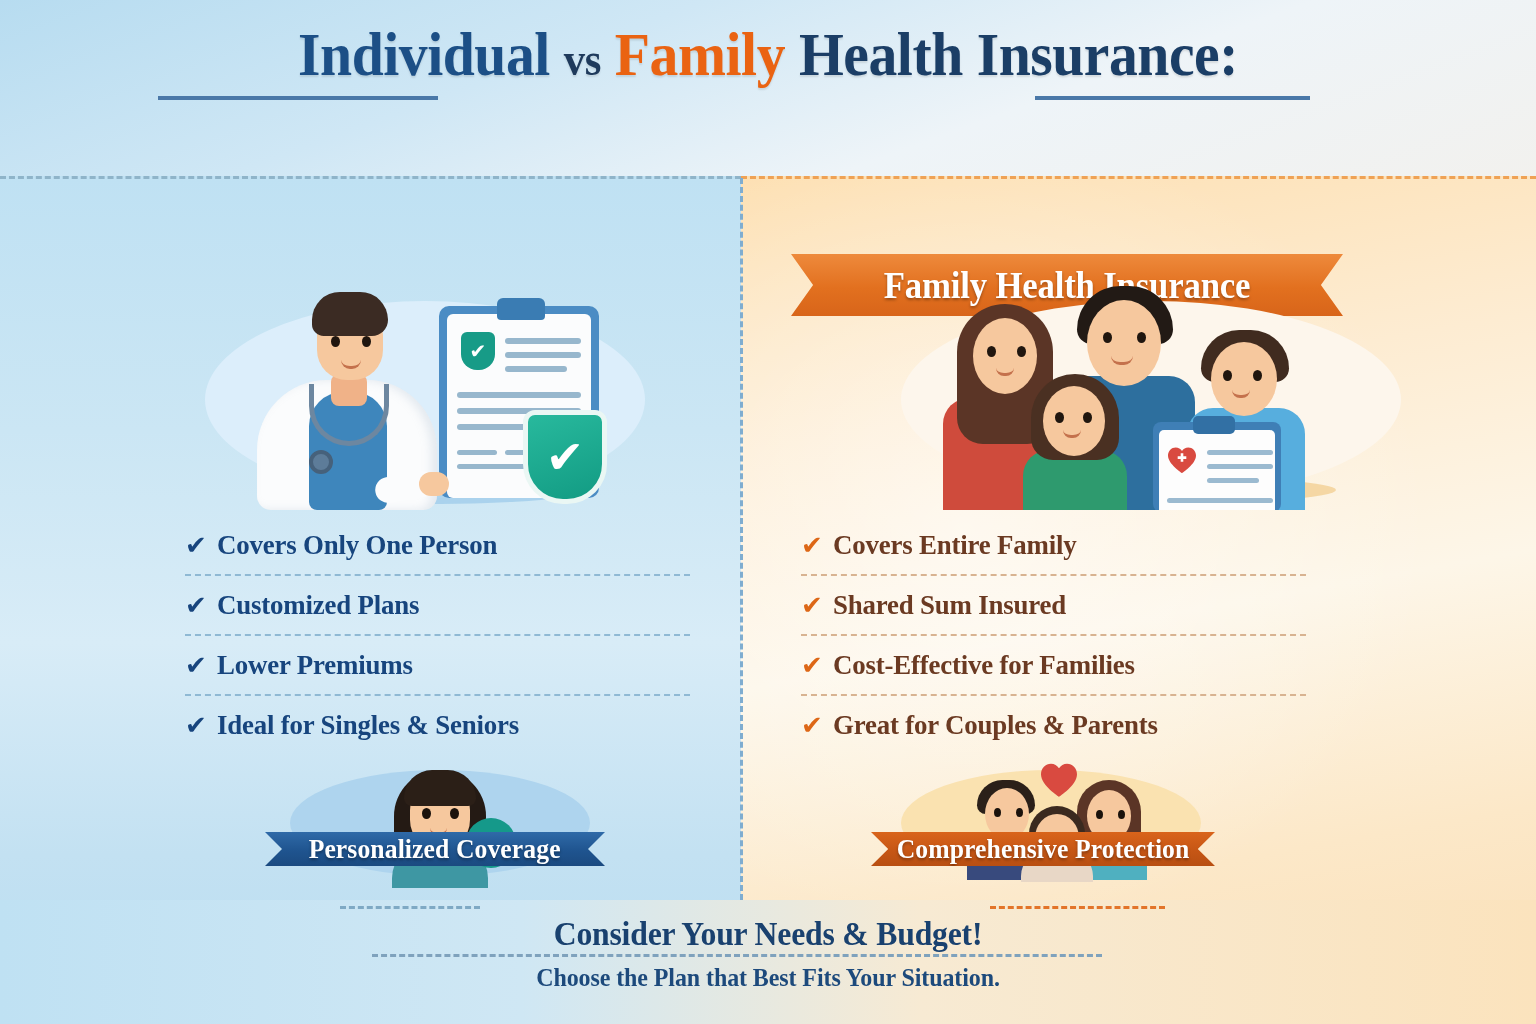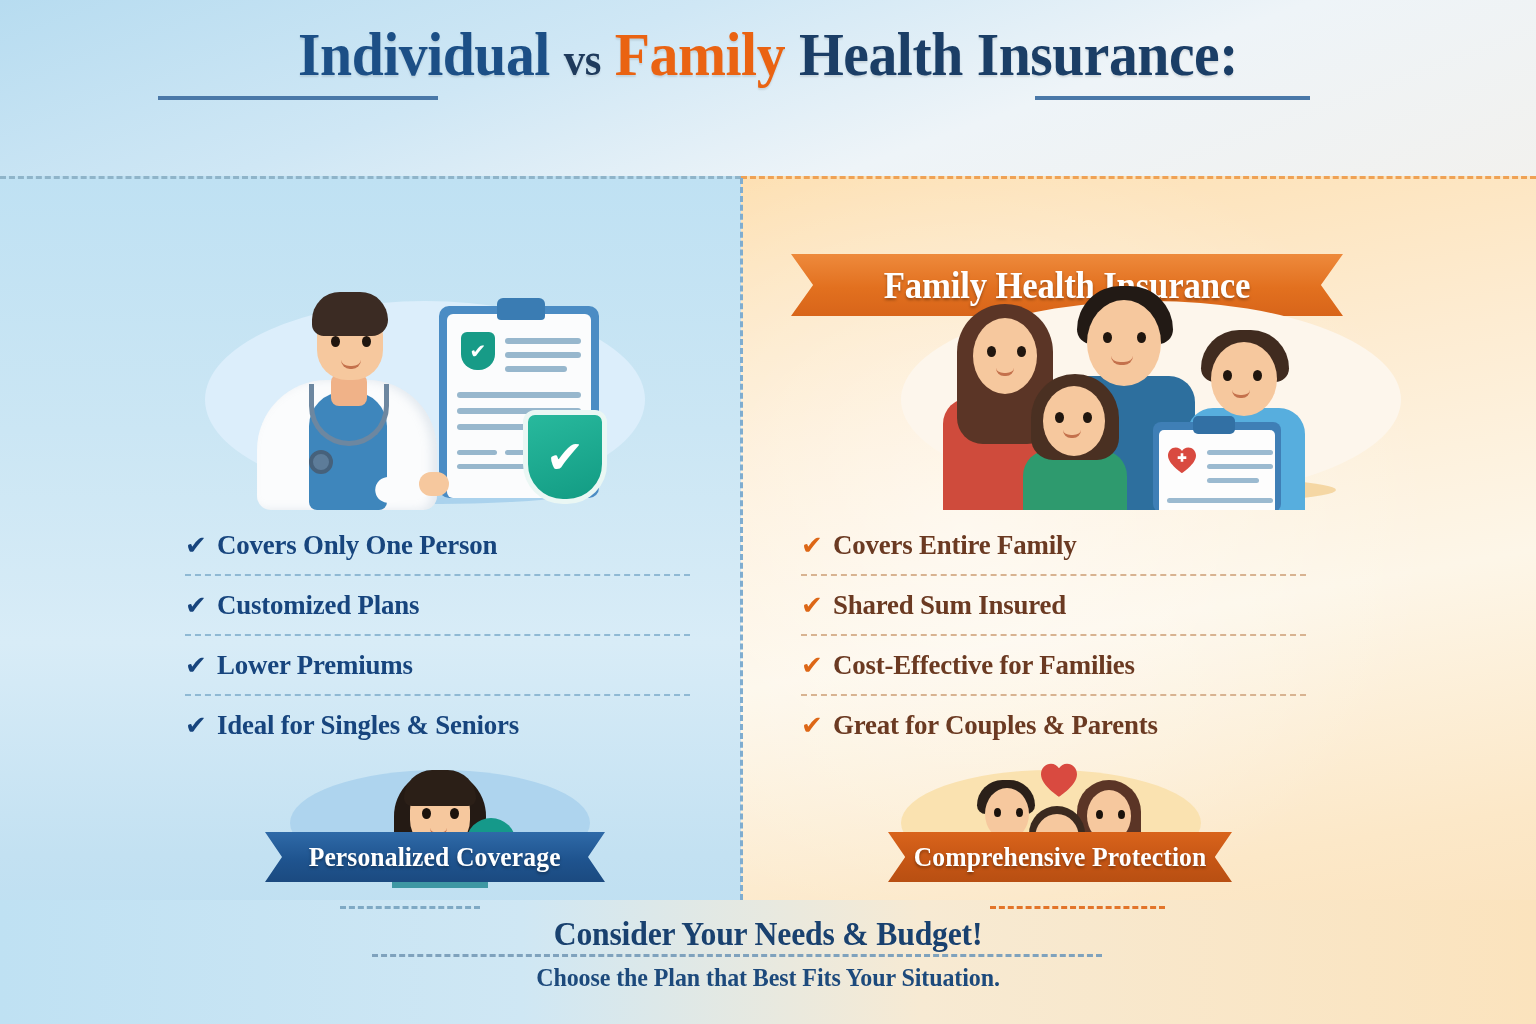--- a/index.html
+++ b/index.html
@@ -292,32 +292,32 @@
   .bs-right { left: 140px; top: 580px; }
 
   .badge-blob {
     position: absolute; left: 50%; top: 14px; width: 300px; height: 106px;
     transform: translateX(-50%); border-radius: 50%;
   }
   .bb-blue  { background: #aed4ee; }
   .bb-cream { background: #fae2b0; }
 
   .badge-ribbon {
-    position: absolute; height: 50px;
+    position: absolute; height: 34px;
     display: flex; align-items: center; justify-content: center;
     clip-path: polygon(0 0, 100% 0, 95% 50%, 100% 100%, 0 100%, 5% 50%);
     -webkit-clip-path: polygon(0 0, 100% 0, 95% 50%, 100% 100%, 0 100%, 5% 50%);
     box-shadow: 0 3px 5px rgba(0,0,0,0.16);
   }
   .br-left {
     left: 265px; top: 656px; width: 340px;
     background: linear-gradient(180deg, #2f6aa8 0%, #1f548f 55%, #1b4a80 100%);
   }
   .br-right {
-    left: 147px; top: 656px; width: 344px;
+    left: 130px; top: 656px; width: 344px;
     background: linear-gradient(180deg, #d9641b 0%, #c65615 55%, #b84f12 100%);
   }
   .badge-text {
     font-family: "Liberation Serif", serif;
     font-weight: bold; font-size: 27px; color: #ffffff;
     letter-spacing: 0.1px;
     text-shadow: 0 2px 3px rgba(0,0,0,0.35);
     transform: scaleX(0.95);
     white-space: nowrap;
   }

